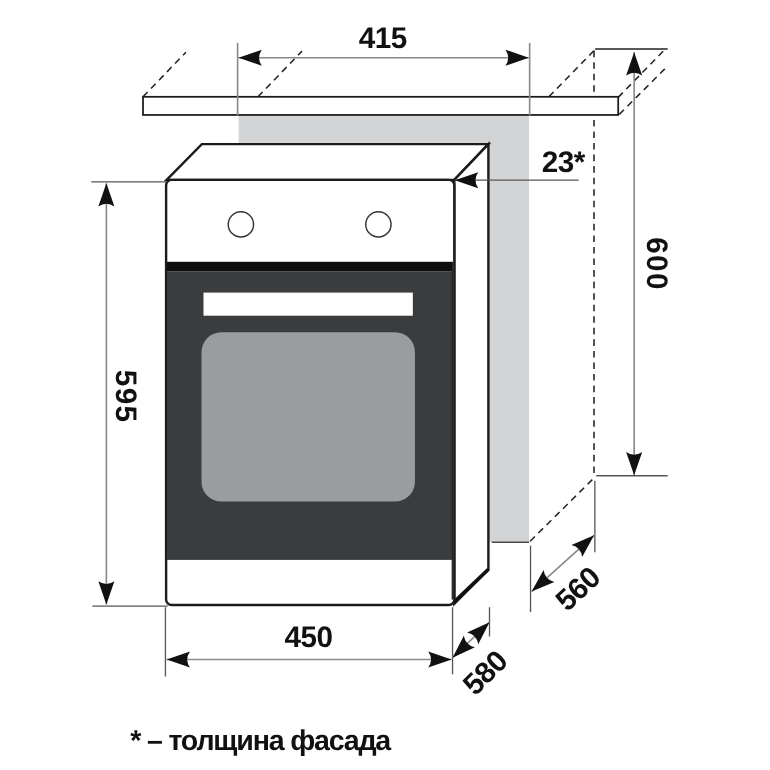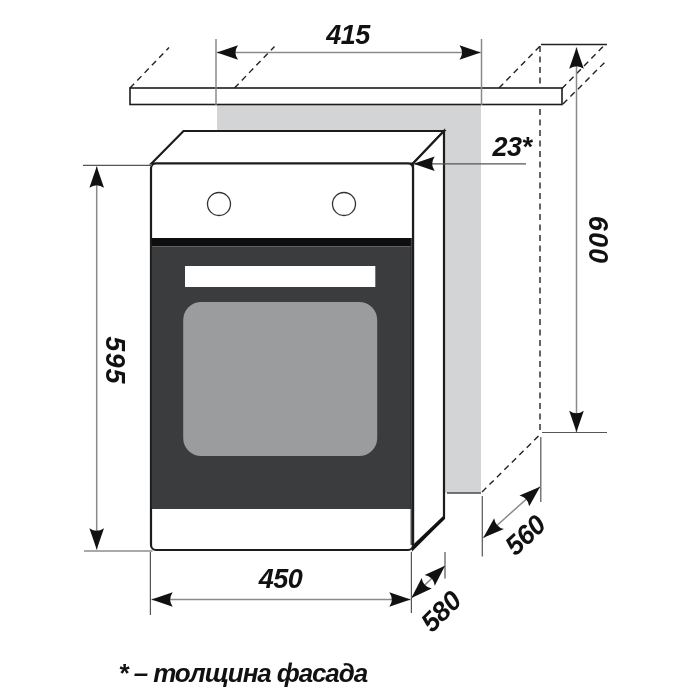--- a/index.html
+++ b/index.html
@@ -1,16 +1,16 @@
 <!DOCTYPE html>
 <html><head>
 <meta charset="utf-8">
 <style>
   html,body{margin:0;padding:0;background:#ffffff;}
-  .wrap{width:601px;height:700px;position:relative;font-family:"Liberation Sans",sans-serif;font-style:italic;}
+  .wrap{width:601px;height:700px;position:relative;font-family:"Liberation Sans",sans-serif;}
   text{font-family:"Liberation Sans",sans-serif;fill:#111;}
 </style>
 </head>
 <body>
 <div class="wrap">
 <svg width="700" height="700" viewBox="0 0 700 700">
   <defs>
 
     <path id="ah" d="M0,0 L21.2,-7.3 Q16.2,0 21.2,7.3 Z" fill="#111"></path>
   </defs>

